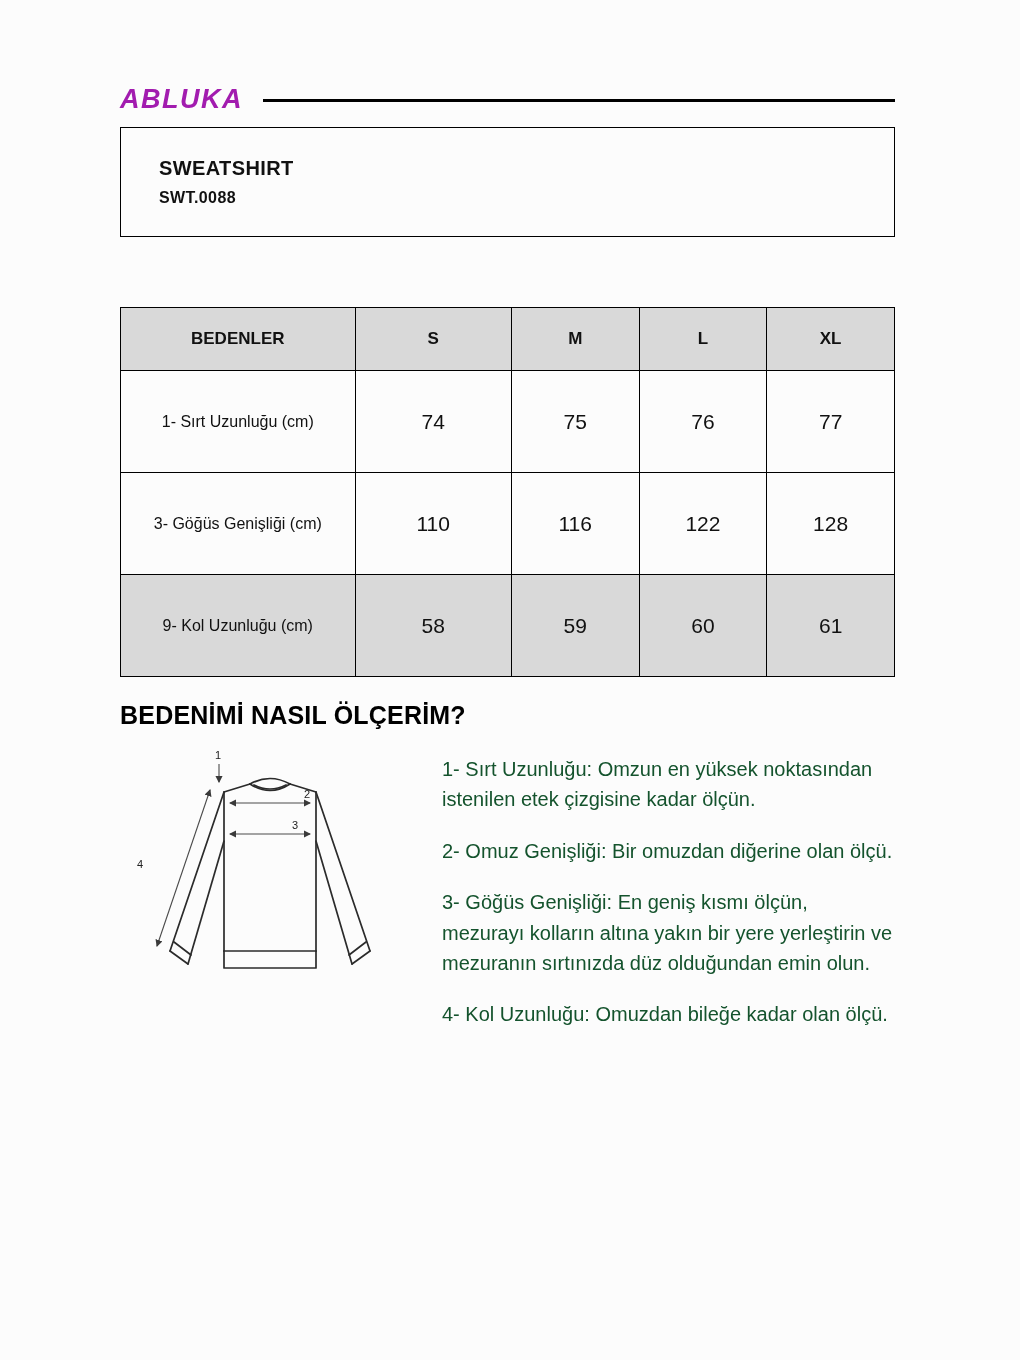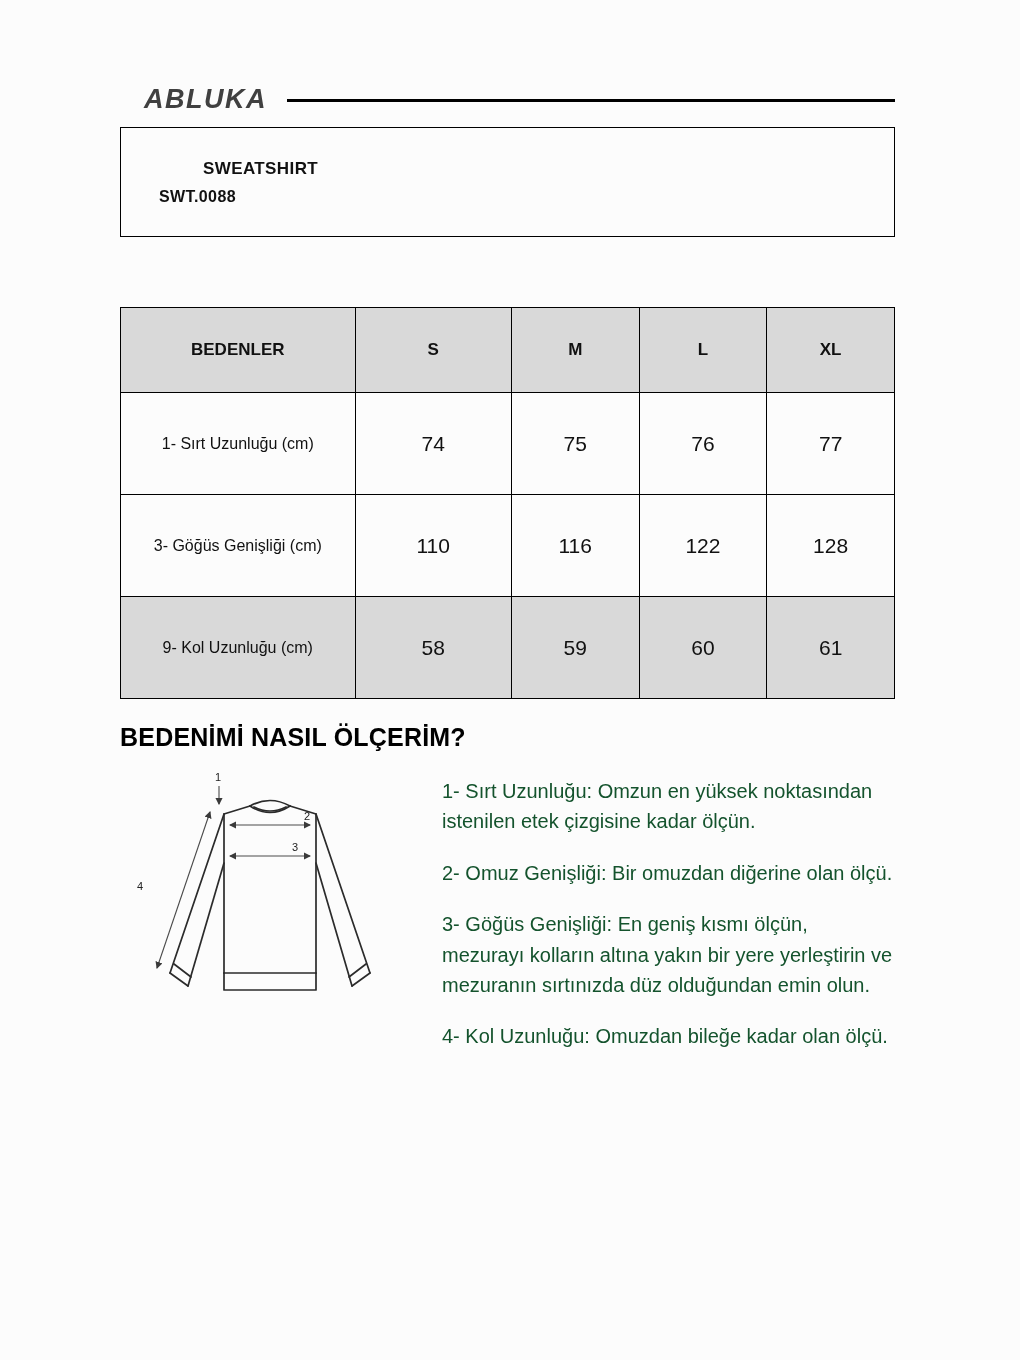--- a/index.html
+++ b/index.html
@@ -10,48 +10,48 @@
     font-family:"Liberation Sans", sans-serif;
     color:#111;
   }
   .page { width:1020px; height:1360px; overflow:hidden; }
   .content { width:775px; margin:0 auto 0 120px; padding-top:84px; }
 
   
   .logo-row { display:flex; align-items:center; }
   .logo {
     font-size:27px; font-weight:900; font-style:italic;
-    letter-spacing:1.5px; color:#404040; white-space:nowrap;margin-left:24px;
+    letter-spacing:1.5px; color:#a21caf; white-space:nowrap;
   }
   .logo-rule { flex:1; height:3px; background:#000; margin-left:20px; margin-top:2px; }
 
   
   .title-box {
     margin-top:12px;
     border:1.6px solid #000;
     background:#fcfcfc;
     padding:26px 38px;
     display:flex; align-items:center; justify-content:space-between;
     height:110px;
   }
   .product-meta { display:flex; flex-direction:column; gap:9px; }
-  .product-type { font-size:17px; font-weight:600; letter-spacing:0.4px;margin-left:44px; }
+  .product-type { font-size:20px; font-weight:600; letter-spacing:0.4px; }
   .product-code { font-size:16px; font-weight:600; letter-spacing:0.4px; }
   .page-title { font-size:37px; font-weight:500; letter-spacing:1px; color:#0d0d0d; }
 
   
   table.size-table {
     width:100%; margin-top:70px;
     border-collapse:collapse;
   }
   .size-table th, .size-table td {
     border:1.4px solid #000;
     text-align:center; vertical-align:middle;
   }
-  .size-table th { height:85px; font-size:17px; font-weight:700; }
+  .size-table th { height:63px; font-size:17px; font-weight:700; }
   .size-table td { height:102px; }
   .size-table td.row-label { font-size:16px; font-weight:400; }
   .size-table td.val { font-size:21px; font-weight:400; }
   .col-label { width:30.3%; }
   .col-s { width:20.2%; }
   .col-m, .col-l, .col-xl { width:16.5%; }
   .shade { background:#d9d9d9; }
   .plain { background:#fcfcfc; }
 
   

